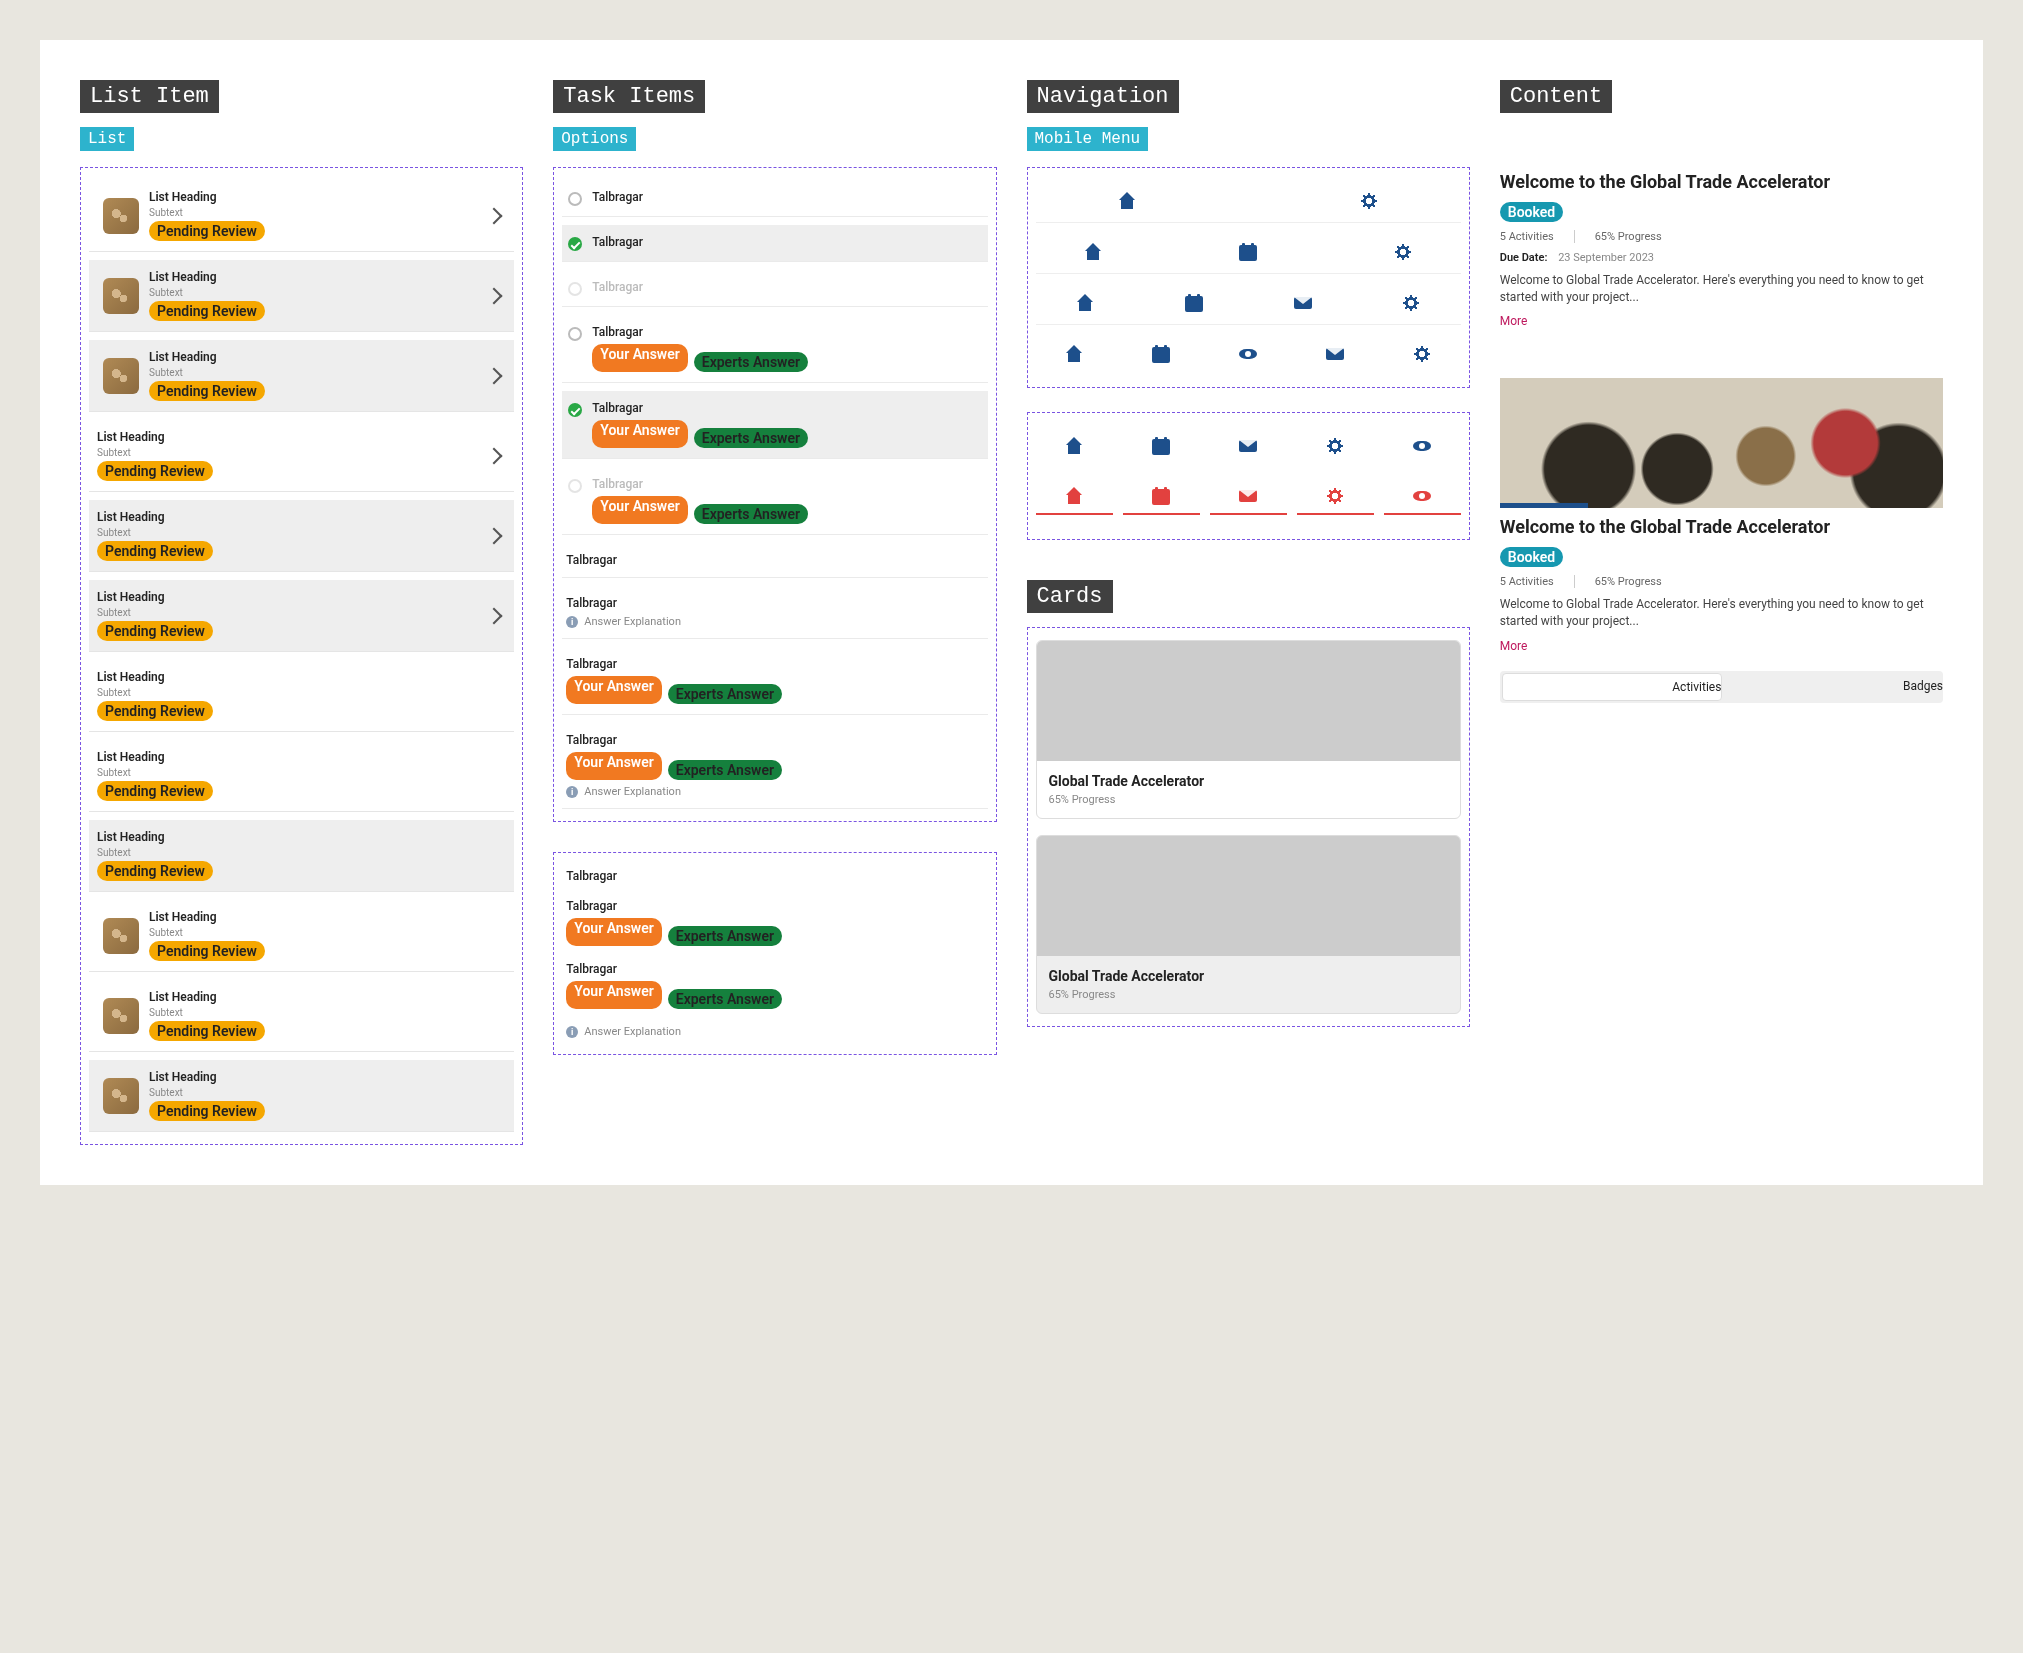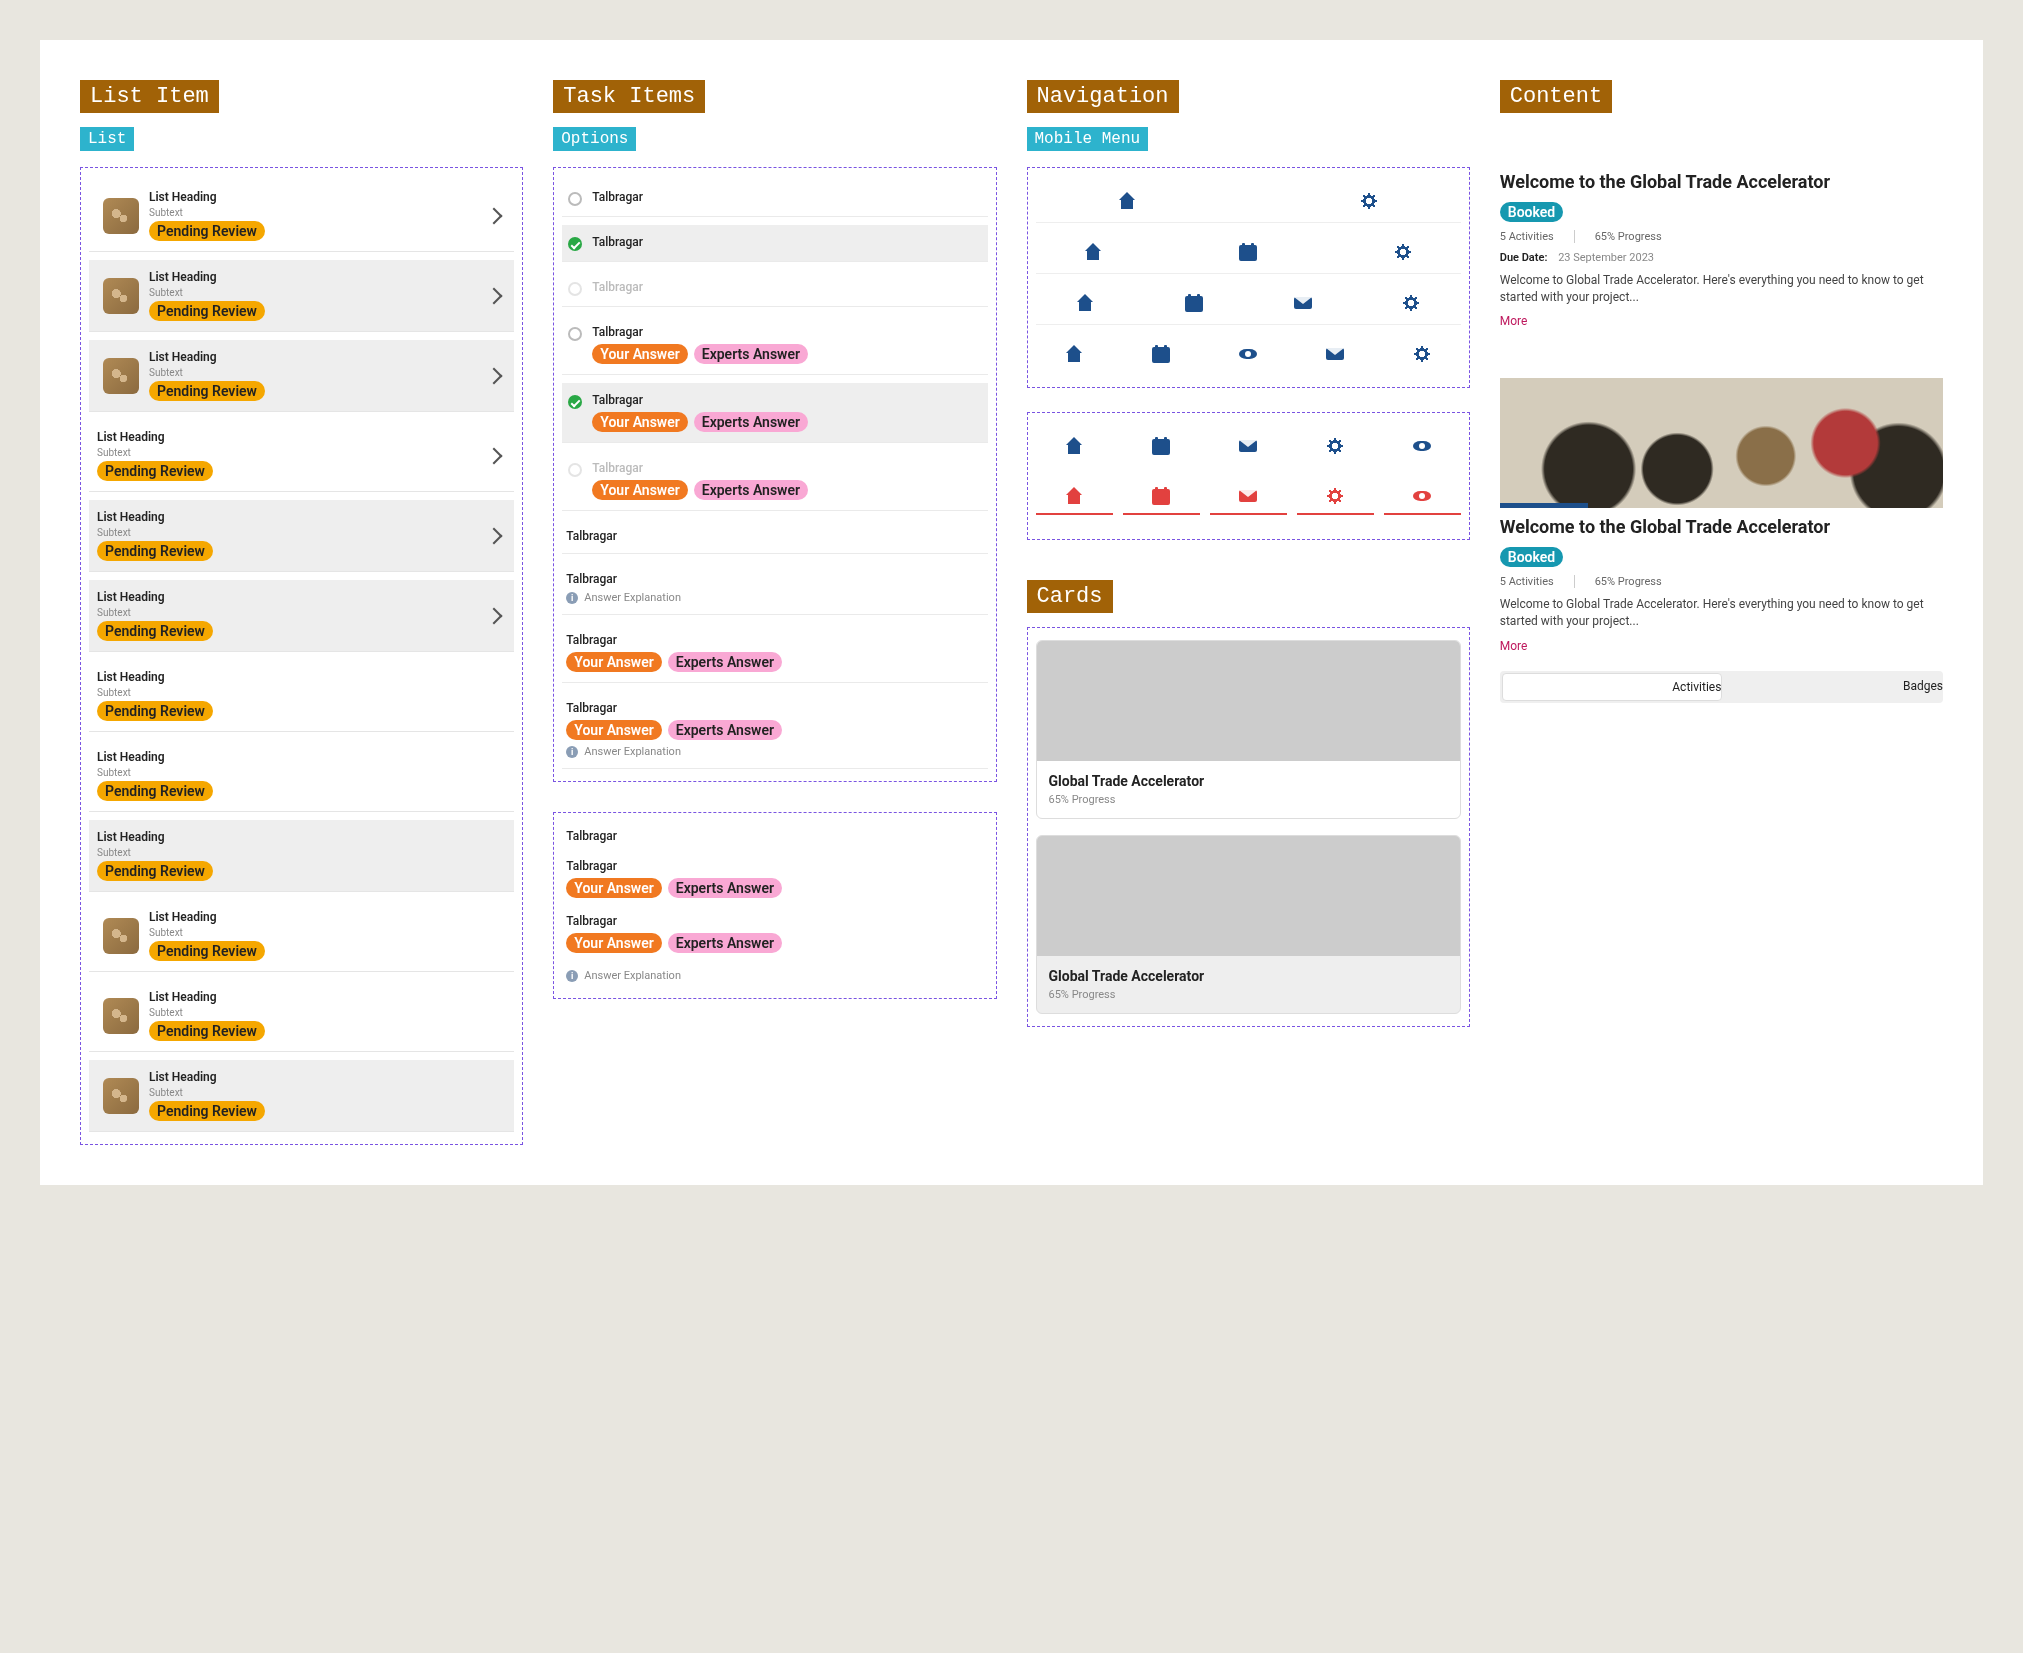--- a/index.html
+++ b/index.html
@@ -17,21 +17,21 @@
     grid-template-columns: 1fr 1fr 1fr 1fr;
     gap: 30px;
   }
   .col { display: flex; flex-direction: column; gap: 10px; }
   .section-label {
     display: inline-block;
     padding: 4px 10px;
     font-family: "Courier New", monospace;
     font-size: 22px;
     color: #fff;
-    background: #a16207;
+    background: #404040;
     width: fit-content;
     margin-bottom: 4px;
   }
   .sub-label {
     display: inline-block;
     padding: 3px 8px;
     font-family: "Courier New", monospace;
     font-size: 16px;
     background: #2db3cd;
     color: #fff;
@@ -77,21 +77,21 @@
   .badge {
     display: inline-block;
     padding: 2px 8px;
     border-radius: 10px;
     font-size: 14px;
     font-weight: 600;
     width: fit-content;
   }
   .badge.amber { background: #F5A700; color: #222; }
   .badge.orange { background: #F17921; color: #fff; }
-  .badge.yellow { background: #f9a8d4; color: #222; }
+  .badge.yellow { background: #15803d; color: #222; margin-top: 8px; }
   .badge.teal { background: #1698b0; color: #fff; }
   .chev {
     width: 12px; height: 12px;
     border-right: 2px solid #555;
     border-bottom: 2px solid #555;
     transform: rotate(-45deg);
     margin-right: 6px;
   }
 
   

